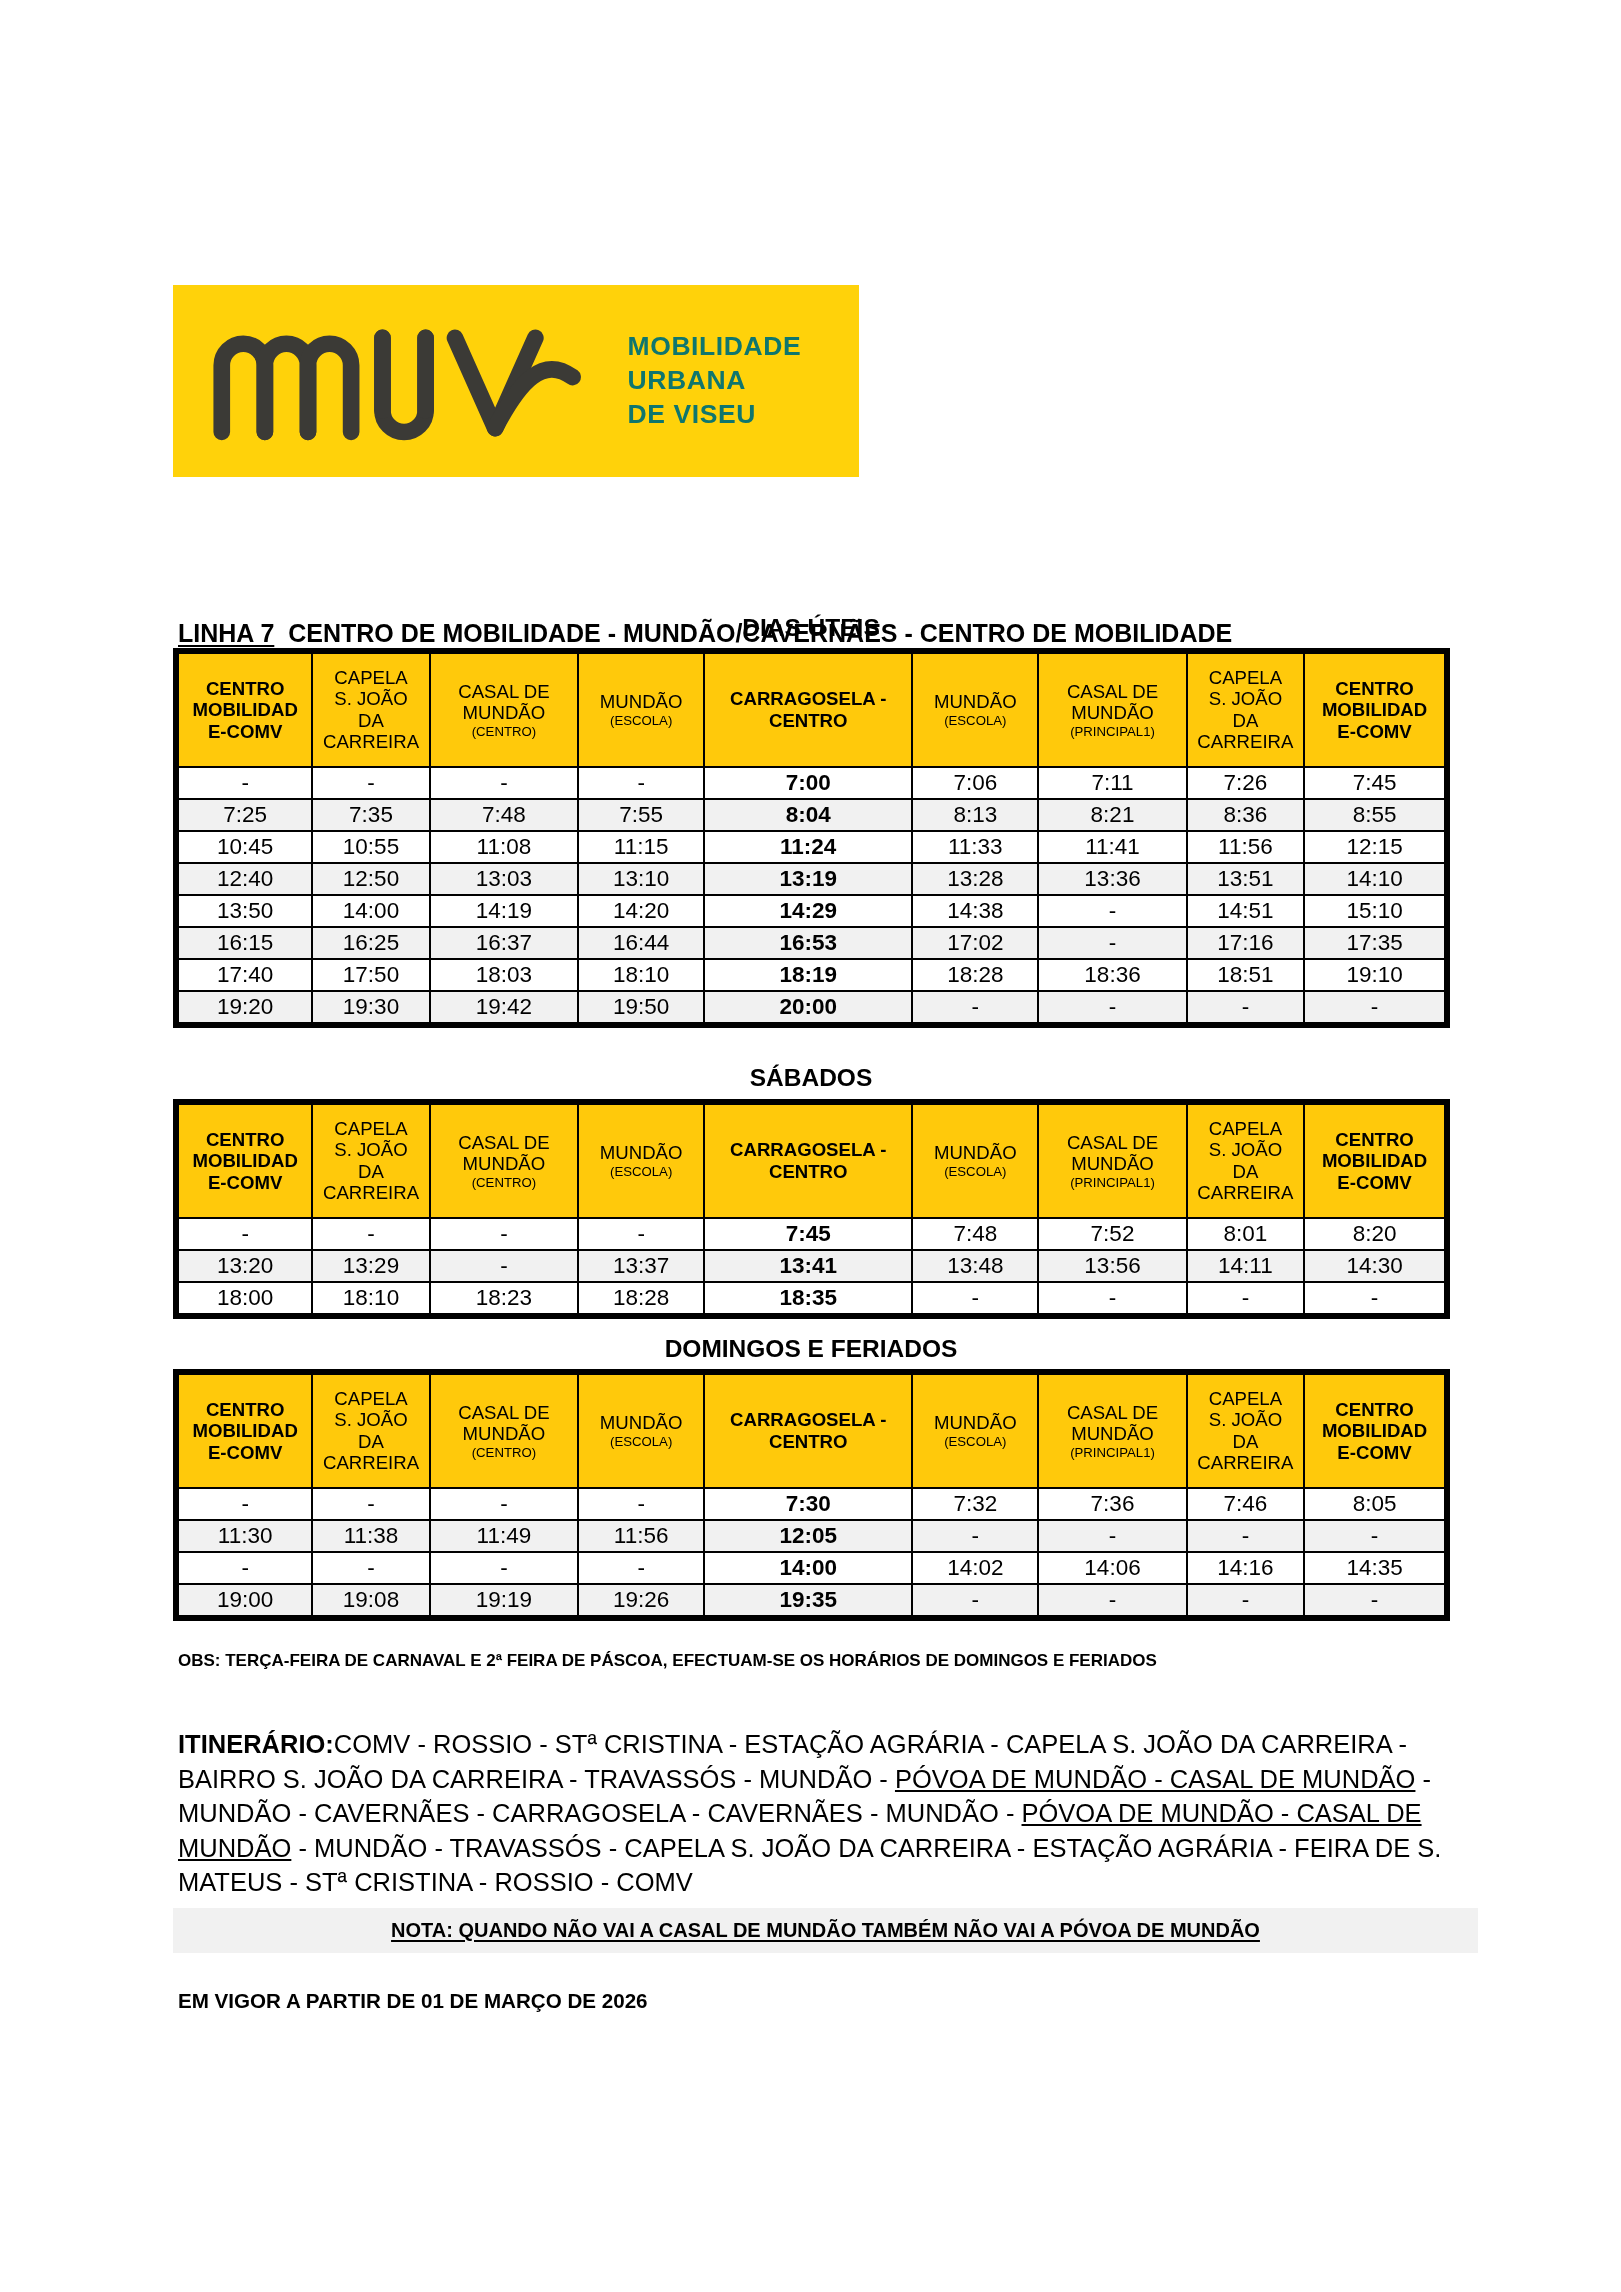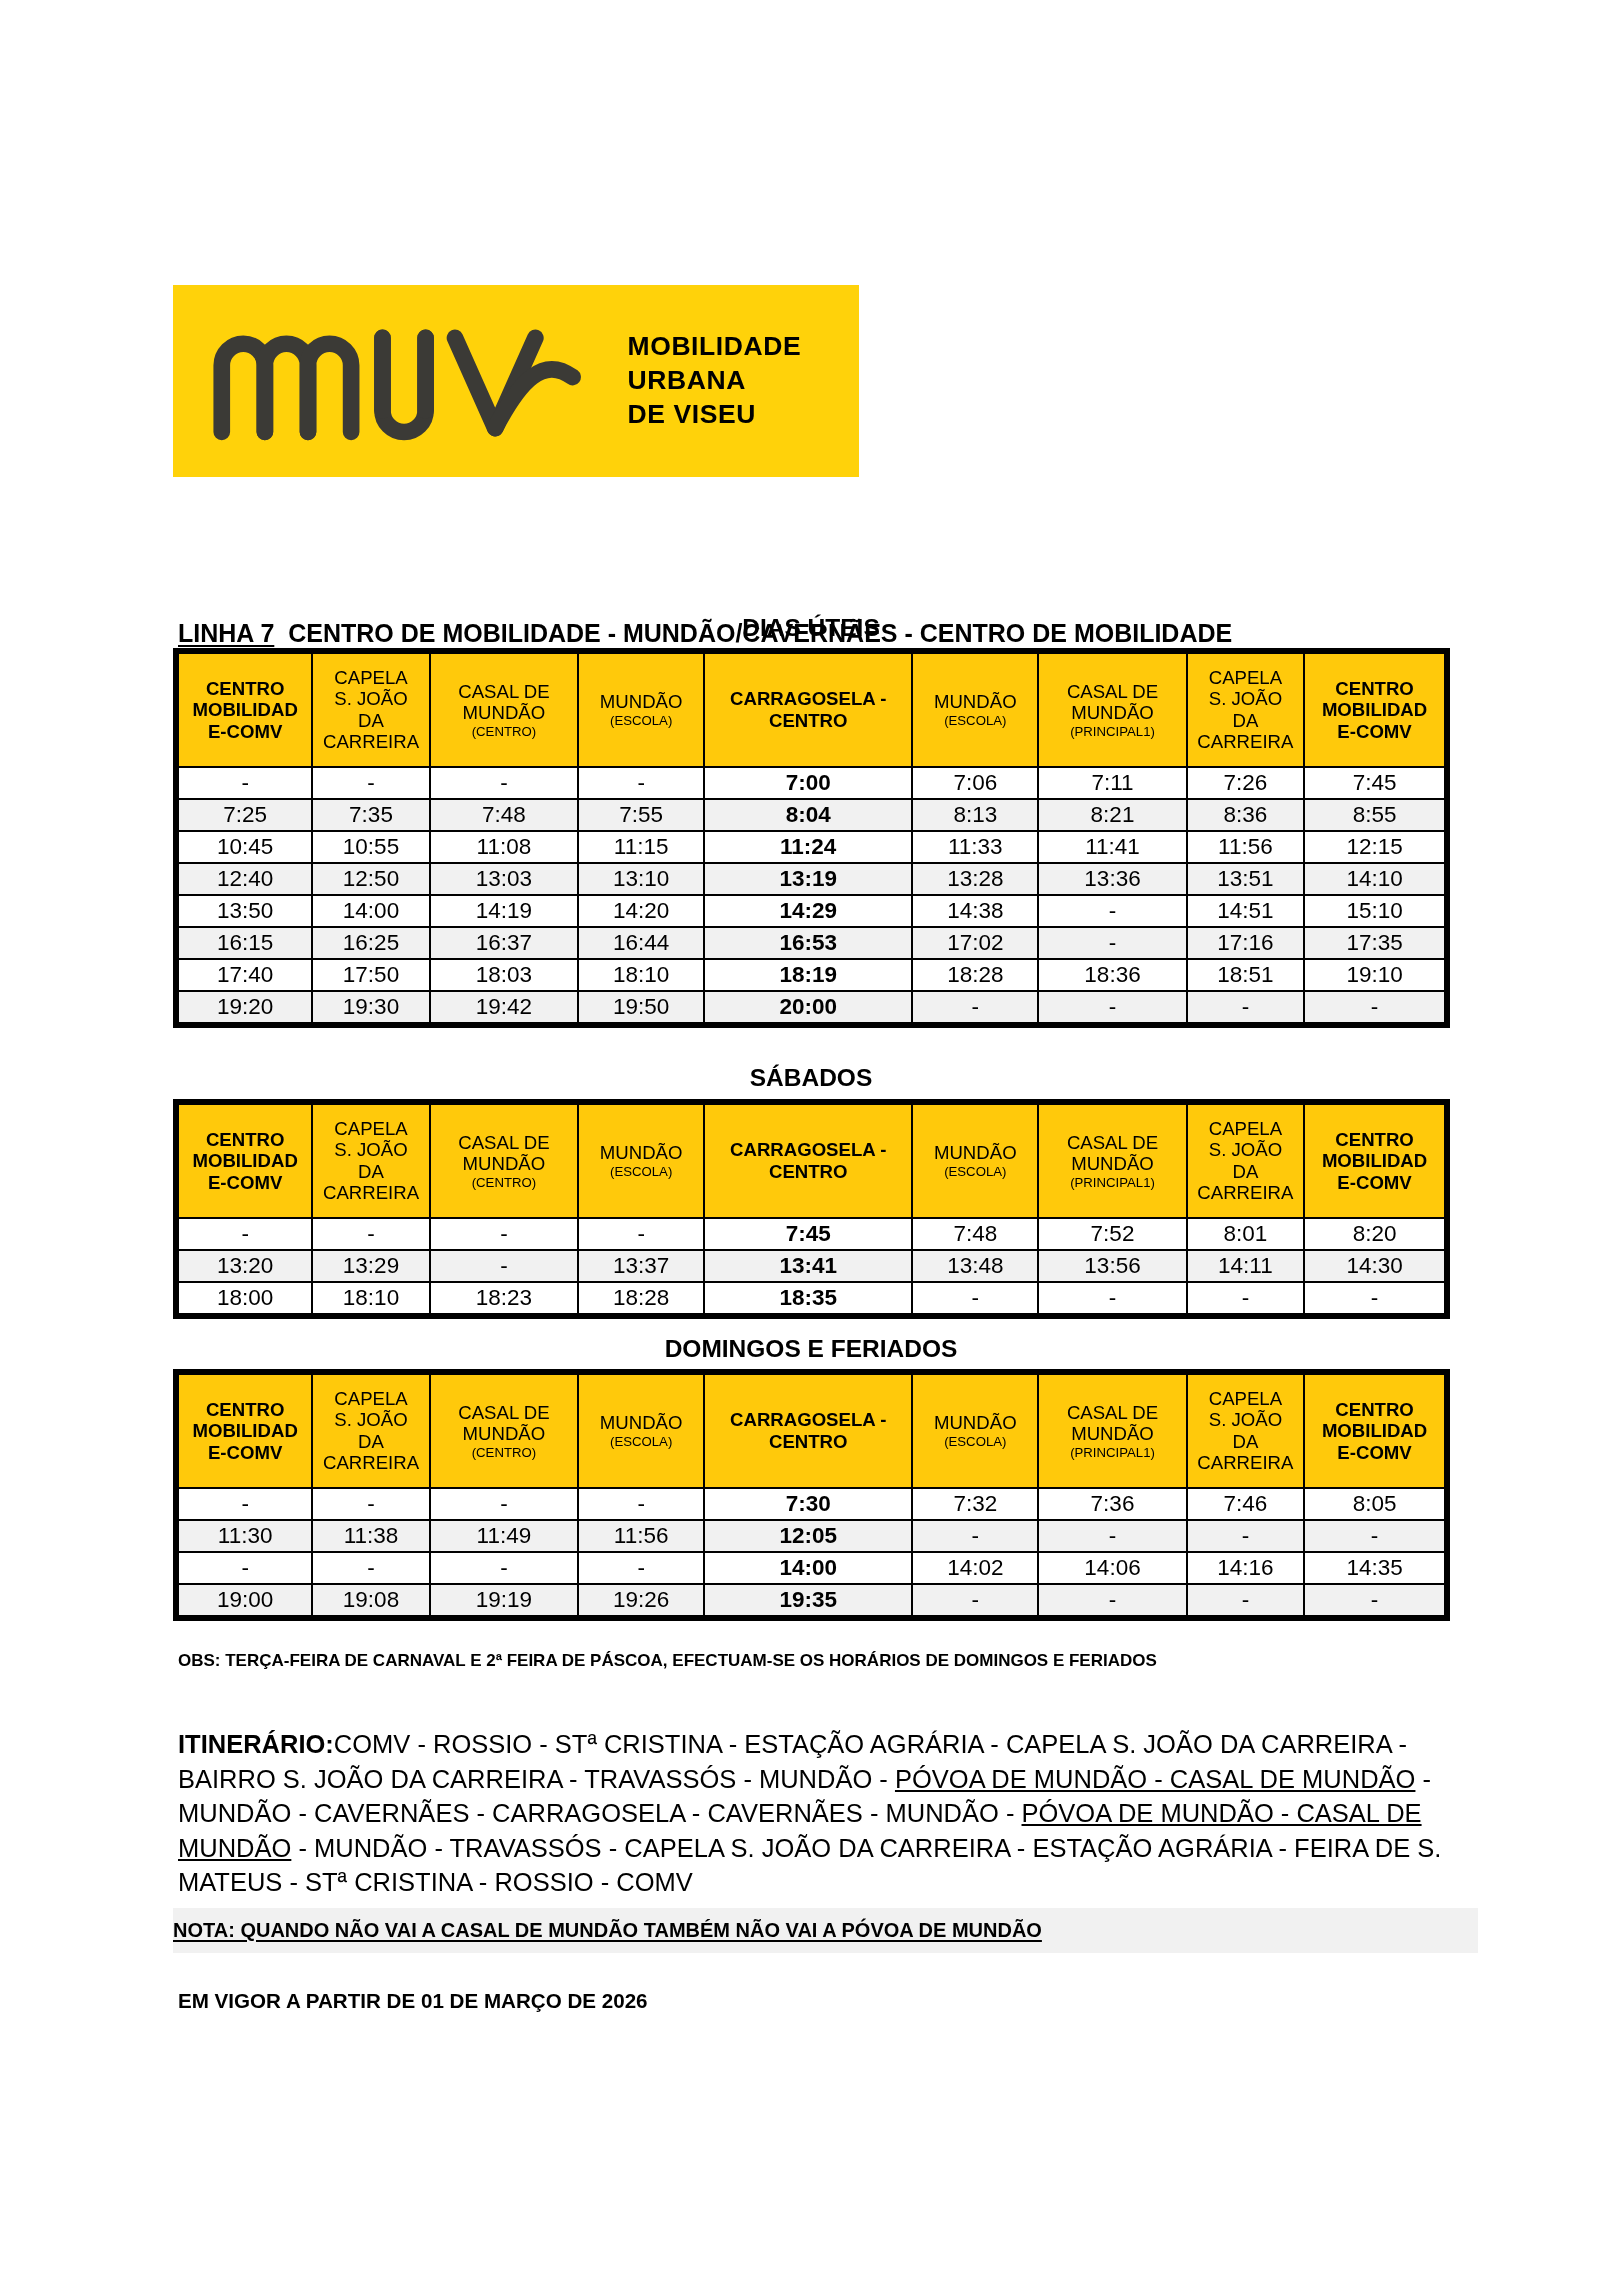--- a/index.html
+++ b/index.html
@@ -42,21 +42,21 @@
     width: 392px;
     height: 123px;
     flex: none;
   }
   .logo-words {
     margin-left: 25.5px;
     font-family: "Liberation Sans", sans-serif;
     font-weight: bold;
     font-size: 26.5px;
     line-height: 1.28;
-    color: #000000;
+    color: #0f766e;
     letter-spacing: 0.6px;
   }
 
   
   .company {
     position: absolute;
     left: 178px;
     top: 508px;
     font-size: 26.5px;
     letter-spacing: 0.1px;
@@ -167,20 +167,21 @@
 
   .nota {
     position: absolute;
     left: 173px;
     top: 1908px;
     width: 1305px;
     height: 45px;
     background: #F1F1F1;
     display: flex;
     align-items: center;
+    justify-content: center;
   }
   .nota span {
     font-size: 20px;
     font-weight: bold;
     text-decoration: underline;
     text-underline-offset: 2.9px;
     white-space: nowrap;
   }
   .vigor {
     position: absolute;

